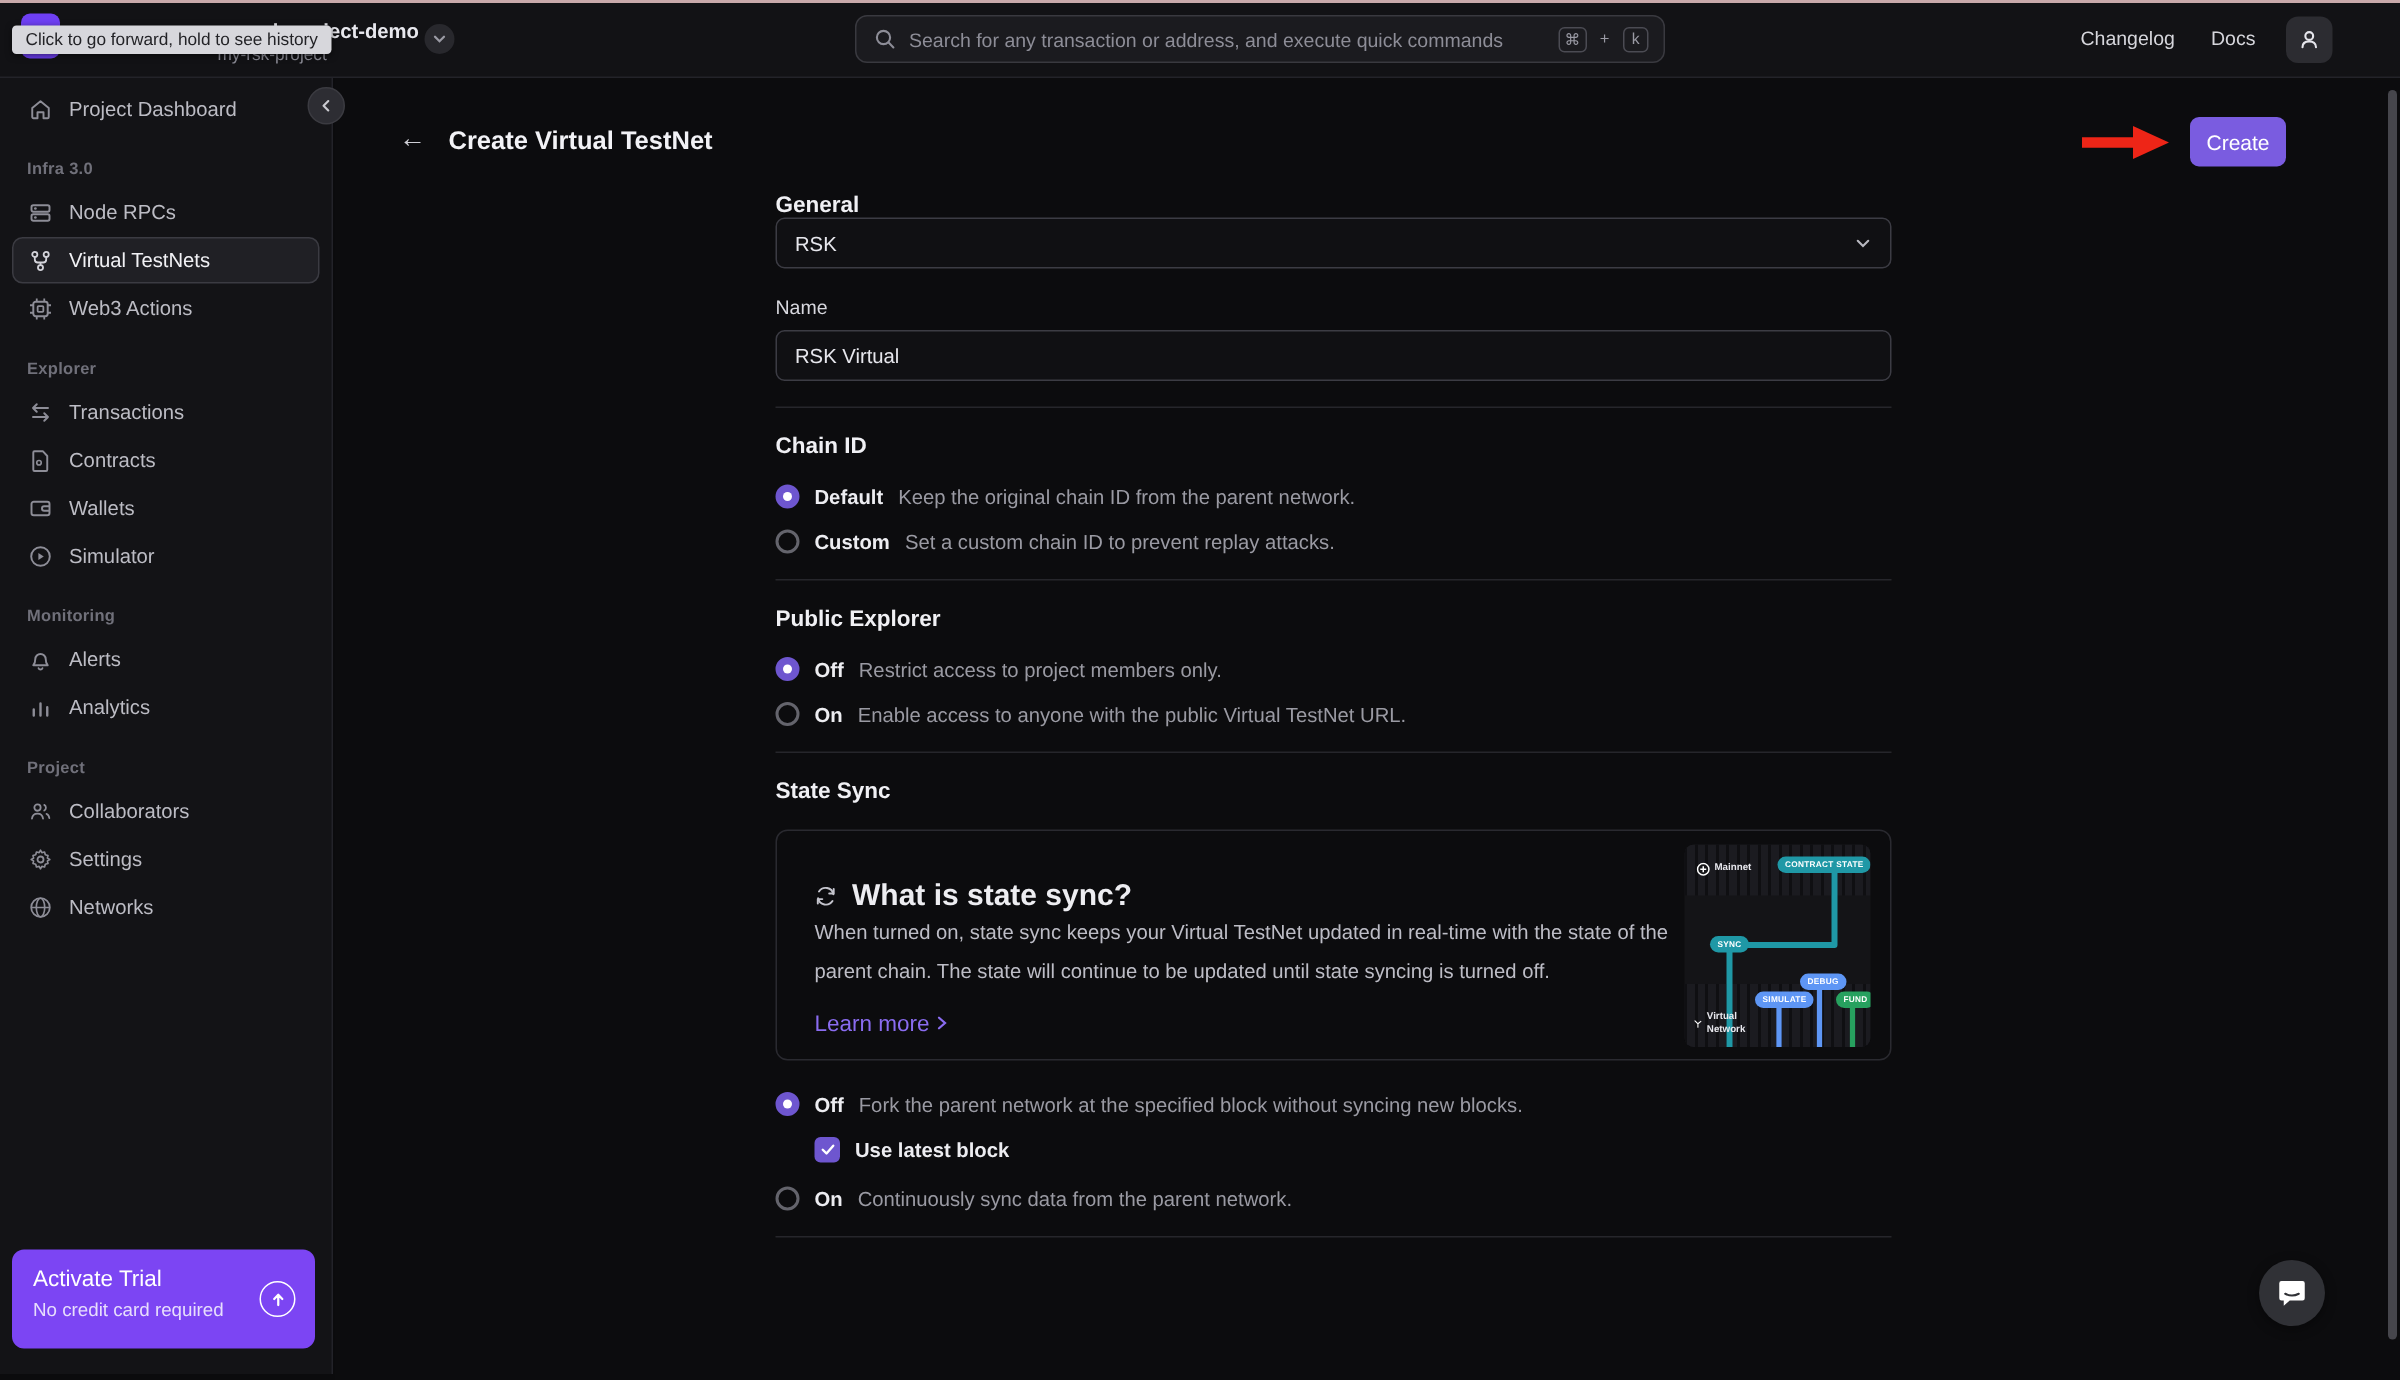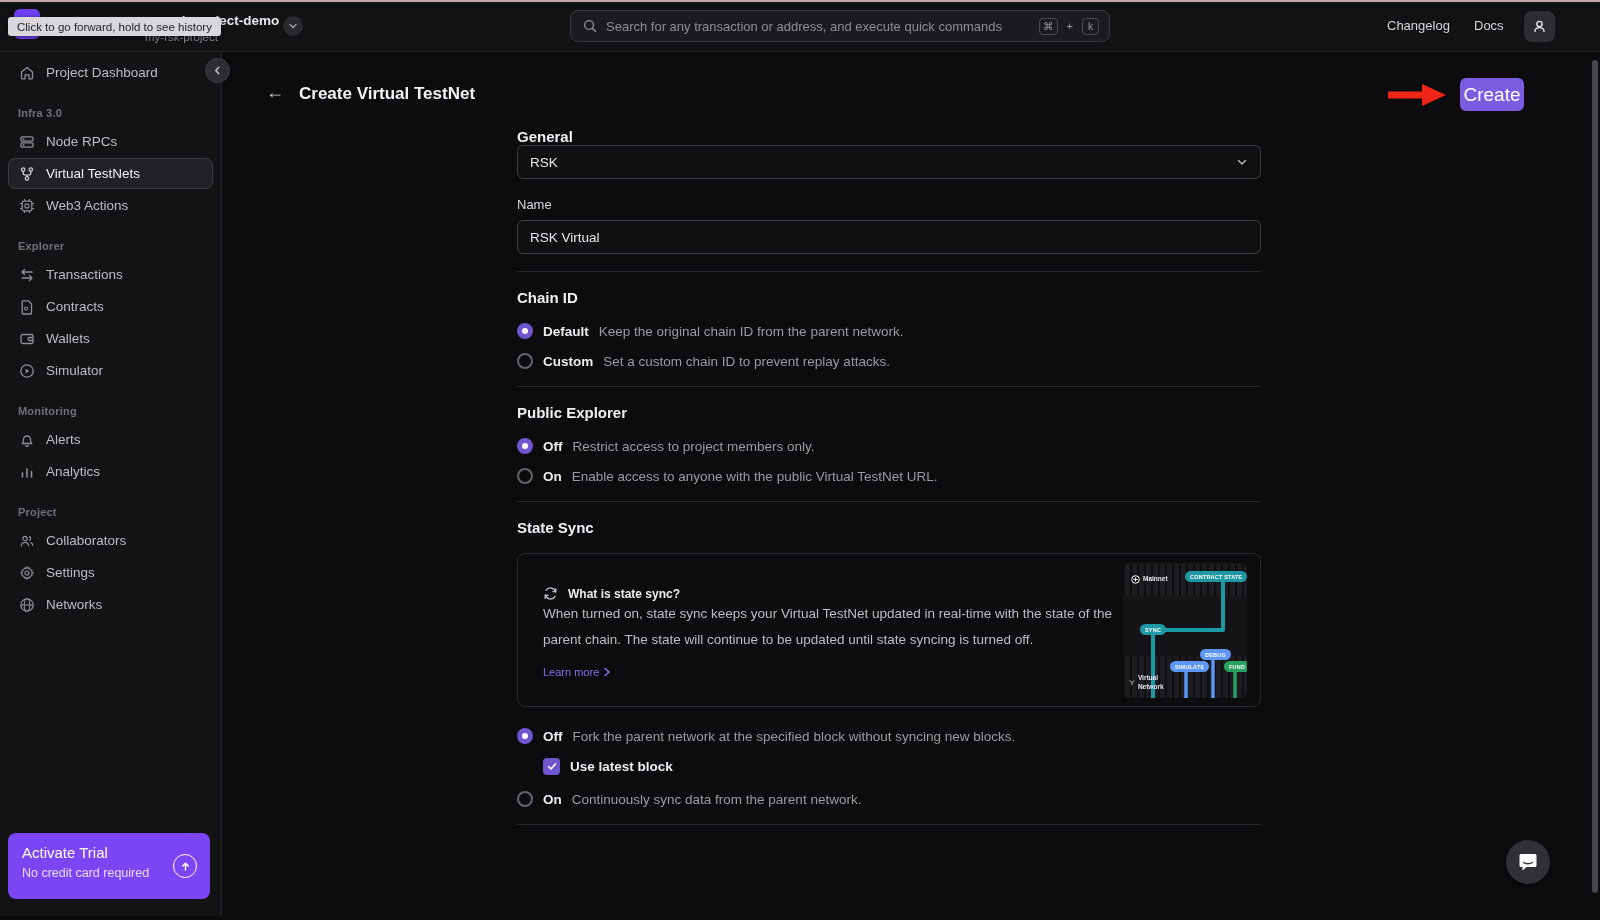--- a/index.html
+++ b/index.html
@@ -43,21 +43,21 @@
   .collapse-btn { position:absolute; left:205px; top:58px; width:25px; height:25px; border-radius:50%; background:#2d2d33; border:1px solid #3b3b41; z-index:30; display:flex; align-items:center; justify-content:center; color:#c9c9cf; }
   .trial-card { position:absolute; left:8px; bottom:17px; width:202px; height:66px; border-radius:8px; background:#7c45f3; padding:11px 14px; }
   .trial-title { font-size:15px; font-weight:normal; color:#fff; }
   .trial-sub { margin-top:5px; font-size:12.5px; color:#e7defc; }
   .trial-up { position:absolute; right:13px; top:21px; width:24px; height:24px; border-radius:50%; border:1.6px solid #fff; display:flex; align-items:center; justify-content:center; color:#fff; }
 
   
   .main { position:absolute; top:52px; left:223px; width:1377px; height:868px; background:#0c0c0e; }
   .back-arrow { position:absolute; left:43px; top:31px; font-size:18px; color:#cfcfd6; line-height:1; }
   .page-title { position:absolute; left:76px; top:32px; font-size:17px; font-weight:bold; color:#f2f2f6; }
-  .create-btn { position:absolute; left:1237px; top:26px; width:64px; height:33px; background:#7a5ce0; color:#fff; border:none; border-radius:6px; font-size:19px; font-family:inherit; cursor:pointer; }
+  .create-btn { position:absolute; left:1237px; top:26px; width:64px; height:33px; background:#7a5ce0; color:#fff; border:none; border-radius:6px; font-size:14px; font-family:inherit; cursor:pointer; }
   .anno-arrow { position:absolute; left:1163px; top:30px; }
 
   .form { position:absolute; left:294px; top:76px; width:744px; }
   .sec-h { font-size:15px; font-weight:bold; color:#f0f0f4; }
   .fld-label { font-size:13px; color:#d8d8de; margin:20px 0 8px; }
   .select, .text-input {
     width:744px; height:34px; background:#101013; border:1px solid #3c3c44; border-radius:6px;
     color:#e6e6ec; font-size:13.5px; font-family:inherit; padding:0 12px;
     display:flex; align-items:center; justify-content:space-between;
   }
@@ -67,23 +67,23 @@
   .radio { width:16px; height:16px; border-radius:50%; border:2px solid #64646c; flex:none; }
   .radio.checked { border-color:#6e56cf; background:#6e56cf; position:relative; }
   .radio.checked::after { content:""; position:absolute; left:3px; top:3px; width:6px; height:6px; border-radius:50%; background:#fff; }
   .opt-label { font-size:13.5px; font-weight:bold; color:#ededf1; }
   .opt-desc { font-size:13.5px; color:#9a9aa3; }
   .checkbox { width:17px; height:17px; border-radius:4px; background:#6e56cf; flex:none; display:flex; align-items:center; justify-content:center; }
 
   .info-card { margin-top:17px; width:744px; height:154px; border:1px solid #2a2a30; border-radius:8px; padding:20px 14px 18px 25px; display:flex; position:relative; }
   .info-left { width:575px; }
   .info-title-row { display:flex; align-items:center; gap:10px; margin-top:12px; }
-  .info-title { font-size:12px; font-weight:bold; color:#ededf1; }
+  .info-title { font-size:20px; font-weight:bold; color:#ededf1; }
   .info-desc { font-size:13.5px; line-height:1.95; color:#bdbdc6; }
-  .learn-more { margin-top:12px; font-size:11px; color:#8a6cf0; display:inline-flex; align-items:center; gap:4px; }
+  .learn-more { margin-top:12px; font-size:15px; color:#8a6cf0; display:inline-flex; align-items:center; gap:4px; }
 
   .diagram { position:absolute; right:13px; top:9px; width:124px; height:135px; border-radius:6px; background:#141417; overflow:hidden; }
   .band { position:absolute; left:0; width:124px; background:#1b1b20; }
   .band::after { content:""; position:absolute; inset:0; background:repeating-linear-gradient(90deg, rgba(0,0,0,.45) 0 2px, transparent 2px 7px); }
   .band.top { top:0; height:34px; }
   .band.bottom { bottom:0; height:42px; }
   .pill { position:absolute; height:11px; padding:0 5px; border-radius:6px; display:flex; align-items:center; color:#fff; font-size:5.5px; font-weight:bold; letter-spacing:.2px; white-space:nowrap; z-index:3; }
   .dg-label { position:absolute; color:#e8e8ee; font-size:6.5px; font-weight:bold; line-height:1.3; z-index:3; display:flex; align-items:center; gap:3px; }
   .dg-lines { position:absolute; inset:0; z-index:2; }
 

